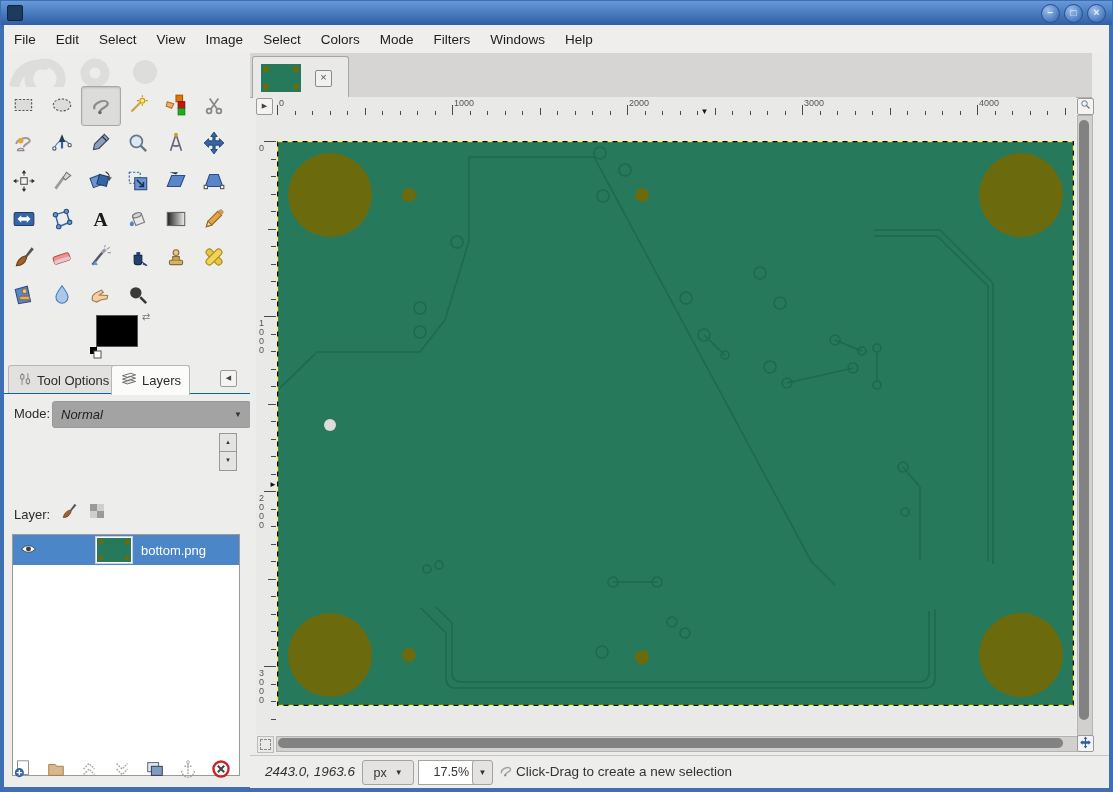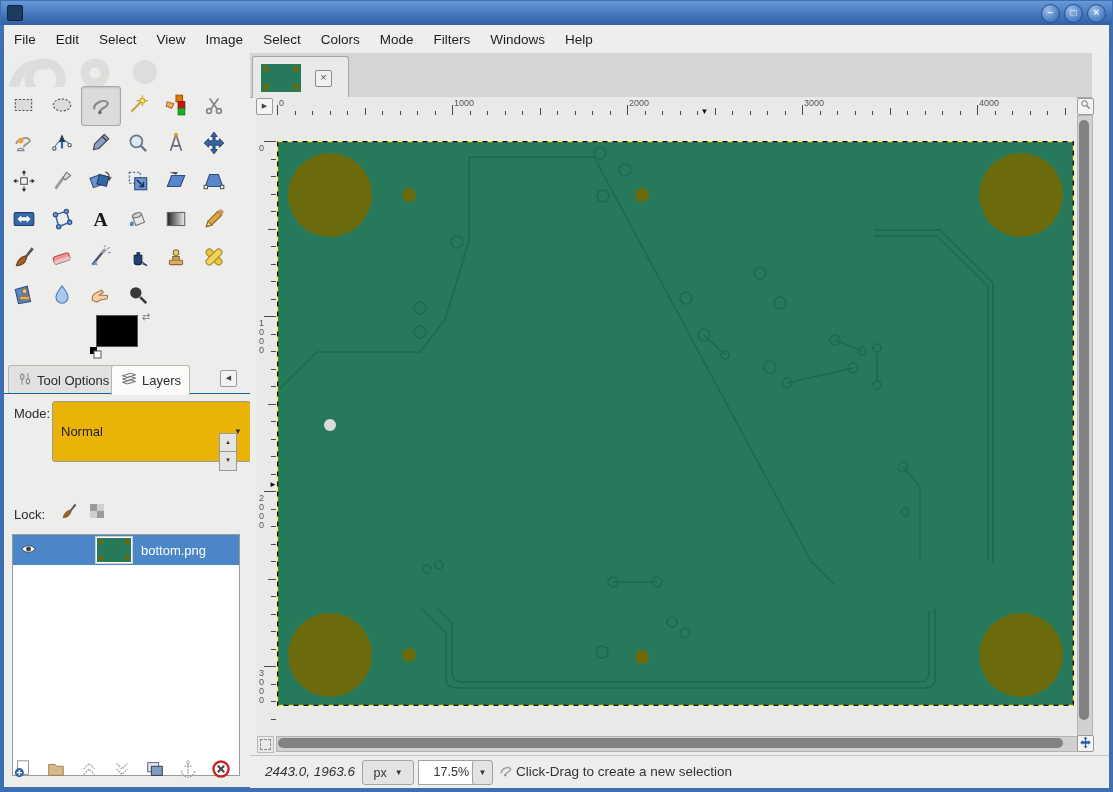--- a/index.html
+++ b/index.html
@@ -29,22 +29,22 @@
   #bg{position:absolute;left:18px;top:22px;width:40px;height:30px;background:#fff;border:1px solid #888;z-index:-1;}
   #swapcol{position:absolute;left:52px;top:0;font-size:10px;color:#777;}
   #resetcol{position:absolute;left:0;top:34px;}
   
   #dock{position:absolute;left:0;top:312px;right:0;bottom:0;}
   .dtab{position:absolute;top:0;height:28px;display:flex;align-items:center;gap:4px;font-size:13px;color:#2b2b2b;
     padding:0 8px;border:1px solid #b8b6b3;border-bottom:none;border-radius:3px 3px 0 0;background:#e2e1df;}
   .dtab.active{background:#fbfbfa;height:29px;z-index:2;}
   #dockbody{position:absolute;left:0;top:28px;right:0;bottom:0;border-top:1px solid #0369a1;}
   .lbl{font-size:13px;color:#2b2b2b;}
-  #modesel{position:absolute;left:48px;top:7px;width:181px;height:25px;background:#eab308;border:1px solid #999;
-    border-radius:3px;font-size:13px;color:#222;display:flex;align-items:center;padding:17px 8px;}
+  #modesel{position:absolute;left:48px;top:7px;width:181px;height:25px;background:#a3a3a3;border:1px solid #999;
+    border-radius:3px;font-size:13px;color:#222;display:flex;align-items:center;padding:0 8px;font-style:italic;}
   #modesel .arr{margin-left:auto;font-size:8px;color:#333;}
   #opac{position:absolute;left:10px;top:39px;width:205px;height:36px;background:var(--accent,#4a86c8);
     border:1px solid #2d5d96;color:#fff;font-size:12.5px;}
   #opac .ol{position:absolute;left:8px;top:10px;}
   #opac .ov{position:absolute;right:8px;top:10px;}
   #opacspin{position:absolute;left:215px;top:39px;width:16px;height:36px;border:1px solid #999;background:#e4e4e2;}
   .spin{height:17px;text-align:center;font-size:6px;color:#333;line-height:17px;}
   #layerlist{position:absolute;left:8px;top:140px;width:226px;height:240px;background:#fff;border:1px solid #9a9a98;}
   .layerrow{position:absolute;left:0;top:0;right:0;height:30px;background:var(--accent,#4a86c8);
     display:flex;align-items:center;color:#fff;font-size:13px;}
@@ -404,21 +404,21 @@
       <div id="dockbody">
         <span class="lbl" style="position:absolute;left:10px;top:12px">Mode:</span>
         <div id="modesel">
           <span>Normal</span>
           <span class="arr">▼</span>
         </div>
         <div id="opacspin">
           <div class="spin">▲</div>
           <div class="spin" style="border-top:1px solid #999">▼</div>
         </div>
-        <span class="lbl" style="position:absolute;left:10px;top:113px">Lock:</span>
+        <span class="lbl" style="position:absolute;left:10px;top:113px">Layer:</span>
         <span style="position:absolute;left:56px;top:108px">
           <svg width="18" height="18" viewBox="0 0 22 22">
               <path d="M12 10 L18 2 20 4 13.5 11.5 z" fill="#555"></path>
               <path d="M12 10 c-4 1 -7 4 -8 9 4 0 8 -2 9.5 -7.5 z" fill="#a0622a" stroke="#6a4018"></path>
             </svg>
         </span>
         <span style="position:absolute;left:86px;top:110px">
           <svg width="14" height="14">
               <rect width="7" height="7" fill="#9a9a98"></rect>
               <rect x="7" y="7" width="7" height="7" fill="#9a9a98"></rect>

